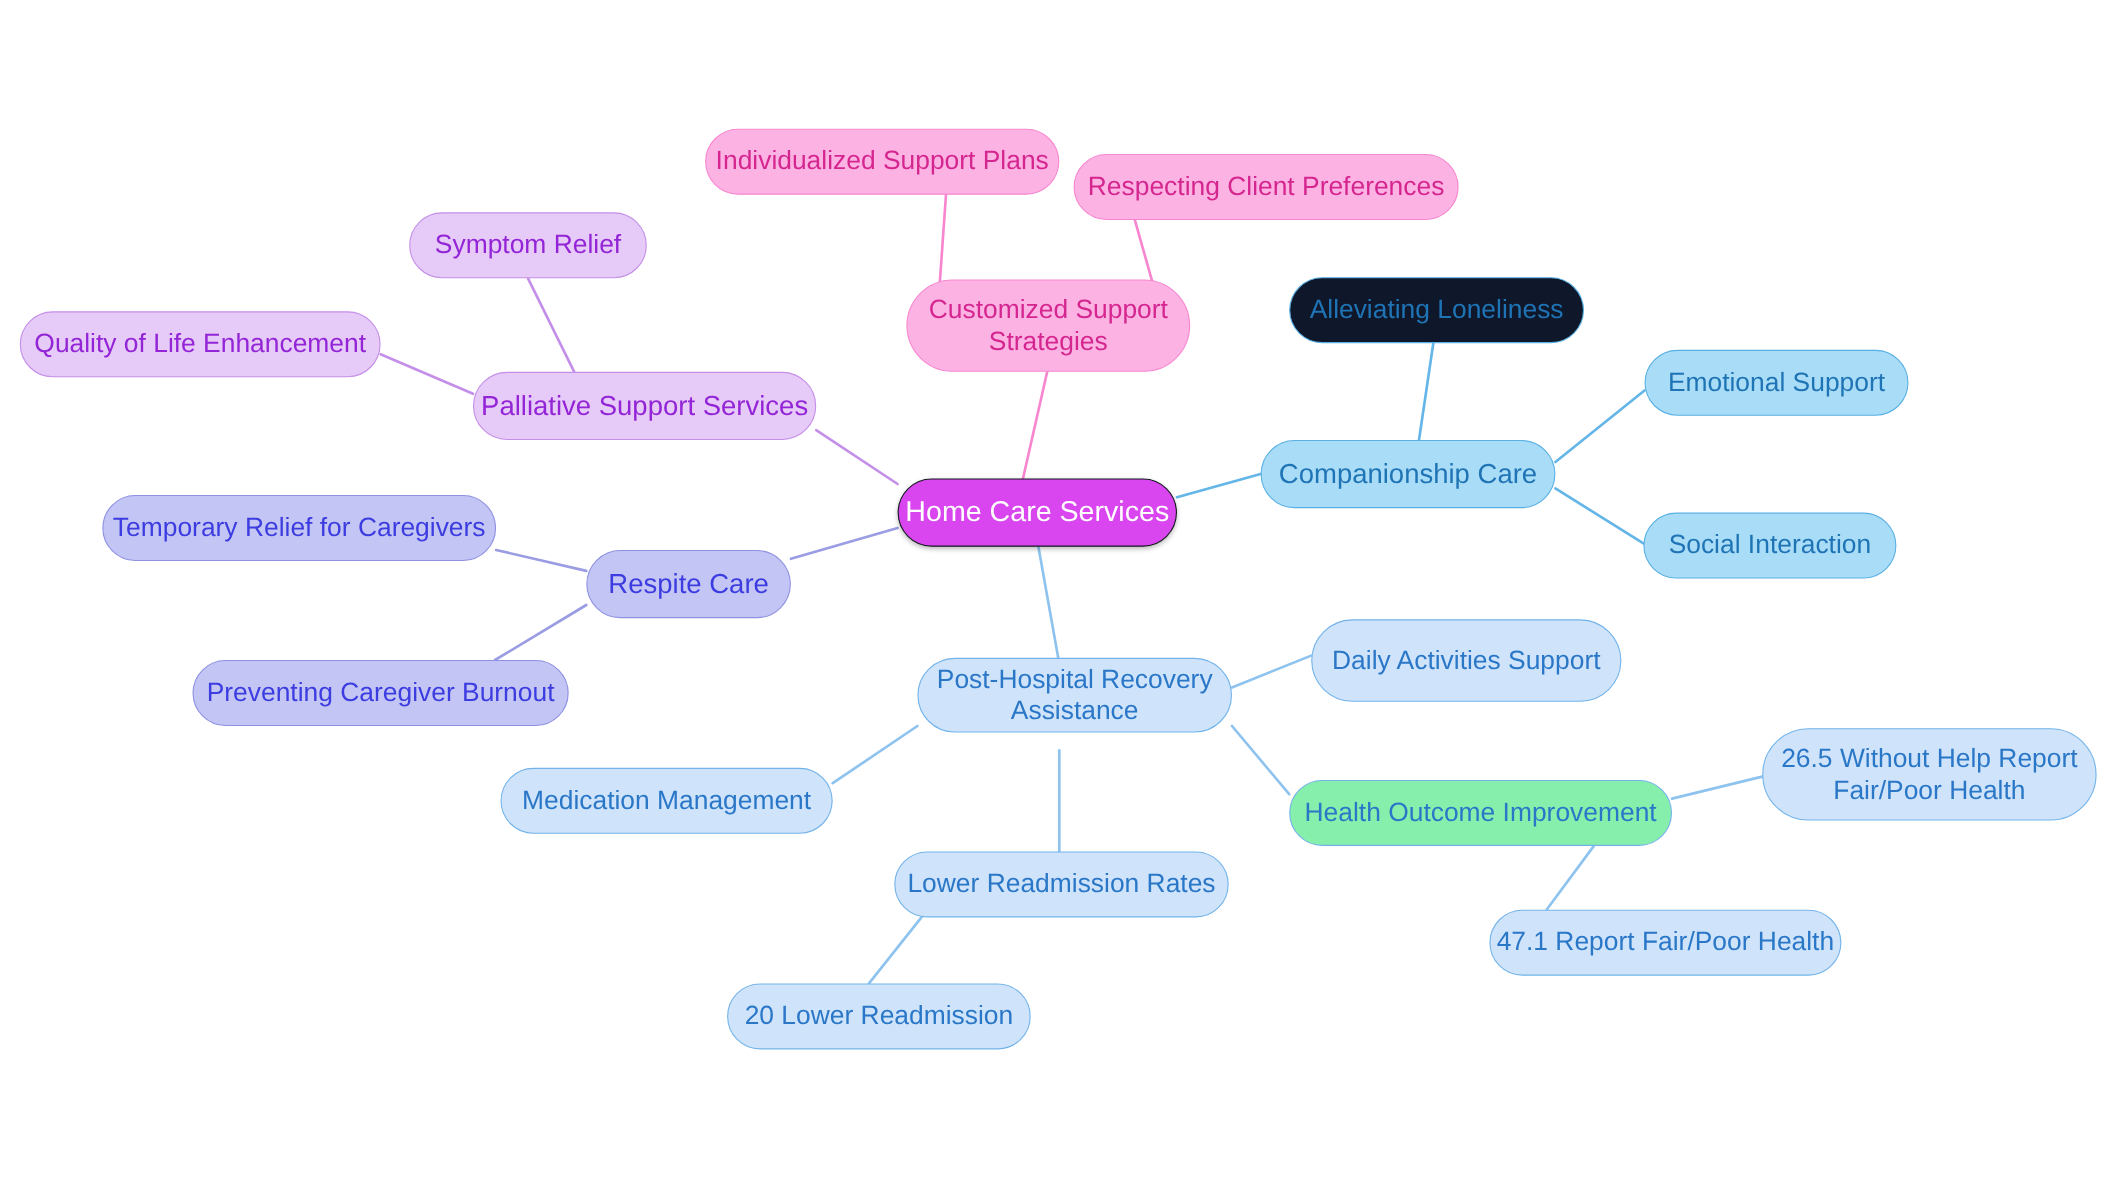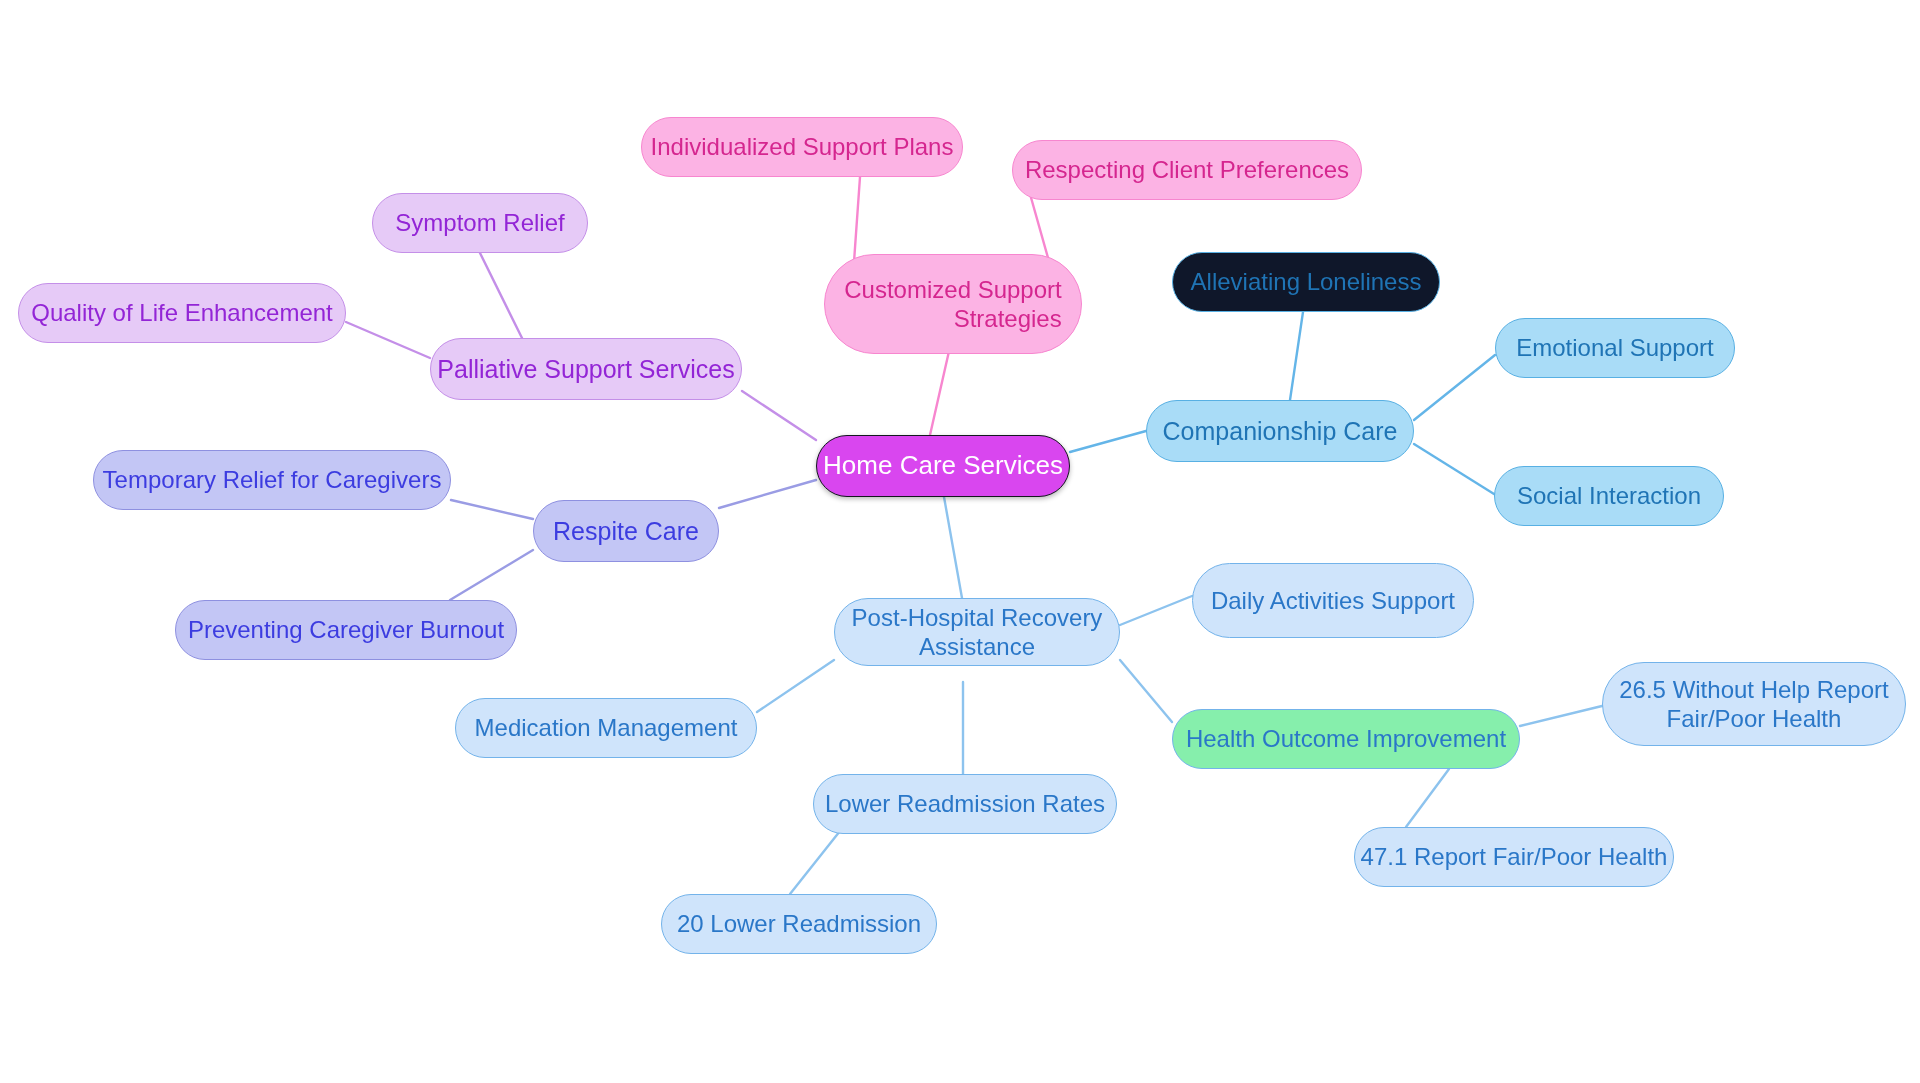--- a/index.html
+++ b/index.html
@@ -84,18 +84,18 @@
       <div class="node" style="left: 1354px; top: 827px; width: 320px; height: 60px; background: rgb(207, 228, 251); border-color: rgb(115, 179, 234); color: rgb(42, 119, 200); font-size: 24px;"><span>47.1 Report Fair/Poor Health</span></div>
       <div class="node" style="left: 455px; top: 698px; width: 302px; height: 60px; background: rgb(207, 228, 251); border-color: rgb(115, 179, 234); color: rgb(42, 119, 200); font-size: 24px;"><span>Medication Management</span></div>
       <div class="node" style="left: 813px; top: 774px; width: 304px; height: 60px; background: rgb(207, 228, 251); border-color: rgb(115, 179, 234); color: rgb(42, 119, 200); font-size: 24px;"><span>Lower Readmission Rates</span></div>
       <div class="node" style="left: 661px; top: 894px; width: 276px; height: 60px; background: rgb(207, 228, 251); border-color: rgb(115, 179, 234); color: rgb(42, 119, 200); font-size: 24px;"><span>20 Lower Readmission</span></div>
       <div class="node" style="left: 533px; top: 500px; width: 186px; height: 62px; background: rgb(195, 198, 245); border-color: rgb(142, 144, 224); color: rgb(60, 60, 224); font-size: 25px;"><span>Respite Care</span></div>
       <div class="node" style="left: 93px; top: 450px; width: 358px; height: 60px; background: rgb(195, 198, 245); border-color: rgb(142, 144, 224); color: rgb(60, 60, 224); font-size: 24px;"><span>Temporary Relief for Caregivers</span></div>
       <div class="node" style="left: 175px; top: 600px; width: 342px; height: 60px; background: rgb(195, 198, 245); border-color: rgb(142, 144, 224); color: rgb(60, 60, 224); font-size: 24px;"><span>Preventing Caregiver Burnout</span></div>
       <div class="node" style="left: 430px; top: 338px; width: 312px; height: 62px; background: rgb(230, 202, 247); border-color: rgb(196, 143, 232); color: rgb(147, 37, 214); font-size: 25px;"><span>Palliative Support Services</span></div>
       <div class="node" style="left: 372px; top: 193px; width: 216px; height: 60px; background: rgb(230, 202, 247); border-color: rgb(196, 143, 232); color: rgb(147, 37, 214); font-size: 24px;"><span>Symptom Relief</span></div>
       <div class="node" style="left: 18px; top: 283px; width: 328px; height: 60px; background: rgb(230, 202, 247); border-color: rgb(196, 143, 232); color: rgb(147, 37, 214); font-size: 24px;"><span>Quality of Life Enhancement</span></div>
-      <div class="node" style="left: 824px; top: 254px; width: 258px; height: 100px; background: rgb(252, 179, 228); border-color: rgb(247, 134, 207); color: rgb(213, 38, 143); font-size: 24px; text-align: right;"><span>Customized Support
+      <div class="node" style="left: 824px; top: 254px; width: 258px; height: 84px; background: rgb(252, 179, 228); border-color: rgb(247, 134, 207); color: rgb(213, 38, 143); font-size: 24px;"><span>Customized Support
 Strategies</span></div>
       <div class="node" style="left: 641px; top: 117px; width: 322px; height: 60px; background: rgb(252, 179, 228); border-color: rgb(247, 134, 207); color: rgb(213, 38, 143); font-size: 24px;"><span>Individualized Support Plans</span></div>
-      <div class="node" style="left: 1012px; top: 140px; width: 350px; height: 60px; background: rgb(252, 179, 228); border-color: rgb(247, 134, 207); color: rgb(213, 38, 143); font-size: 24px;"><span>Respecting Client Preferences</span></div>
+      <div class="node" style="left: 976px; top: 140px; width: 350px; height: 60px; background: rgb(252, 179, 228); border-color: rgb(247, 134, 207); color: rgb(213, 38, 143); font-size: 24px;"><span>Respecting Client Preferences</span></div>
     </div>
 </div>
 
 </body></html>

